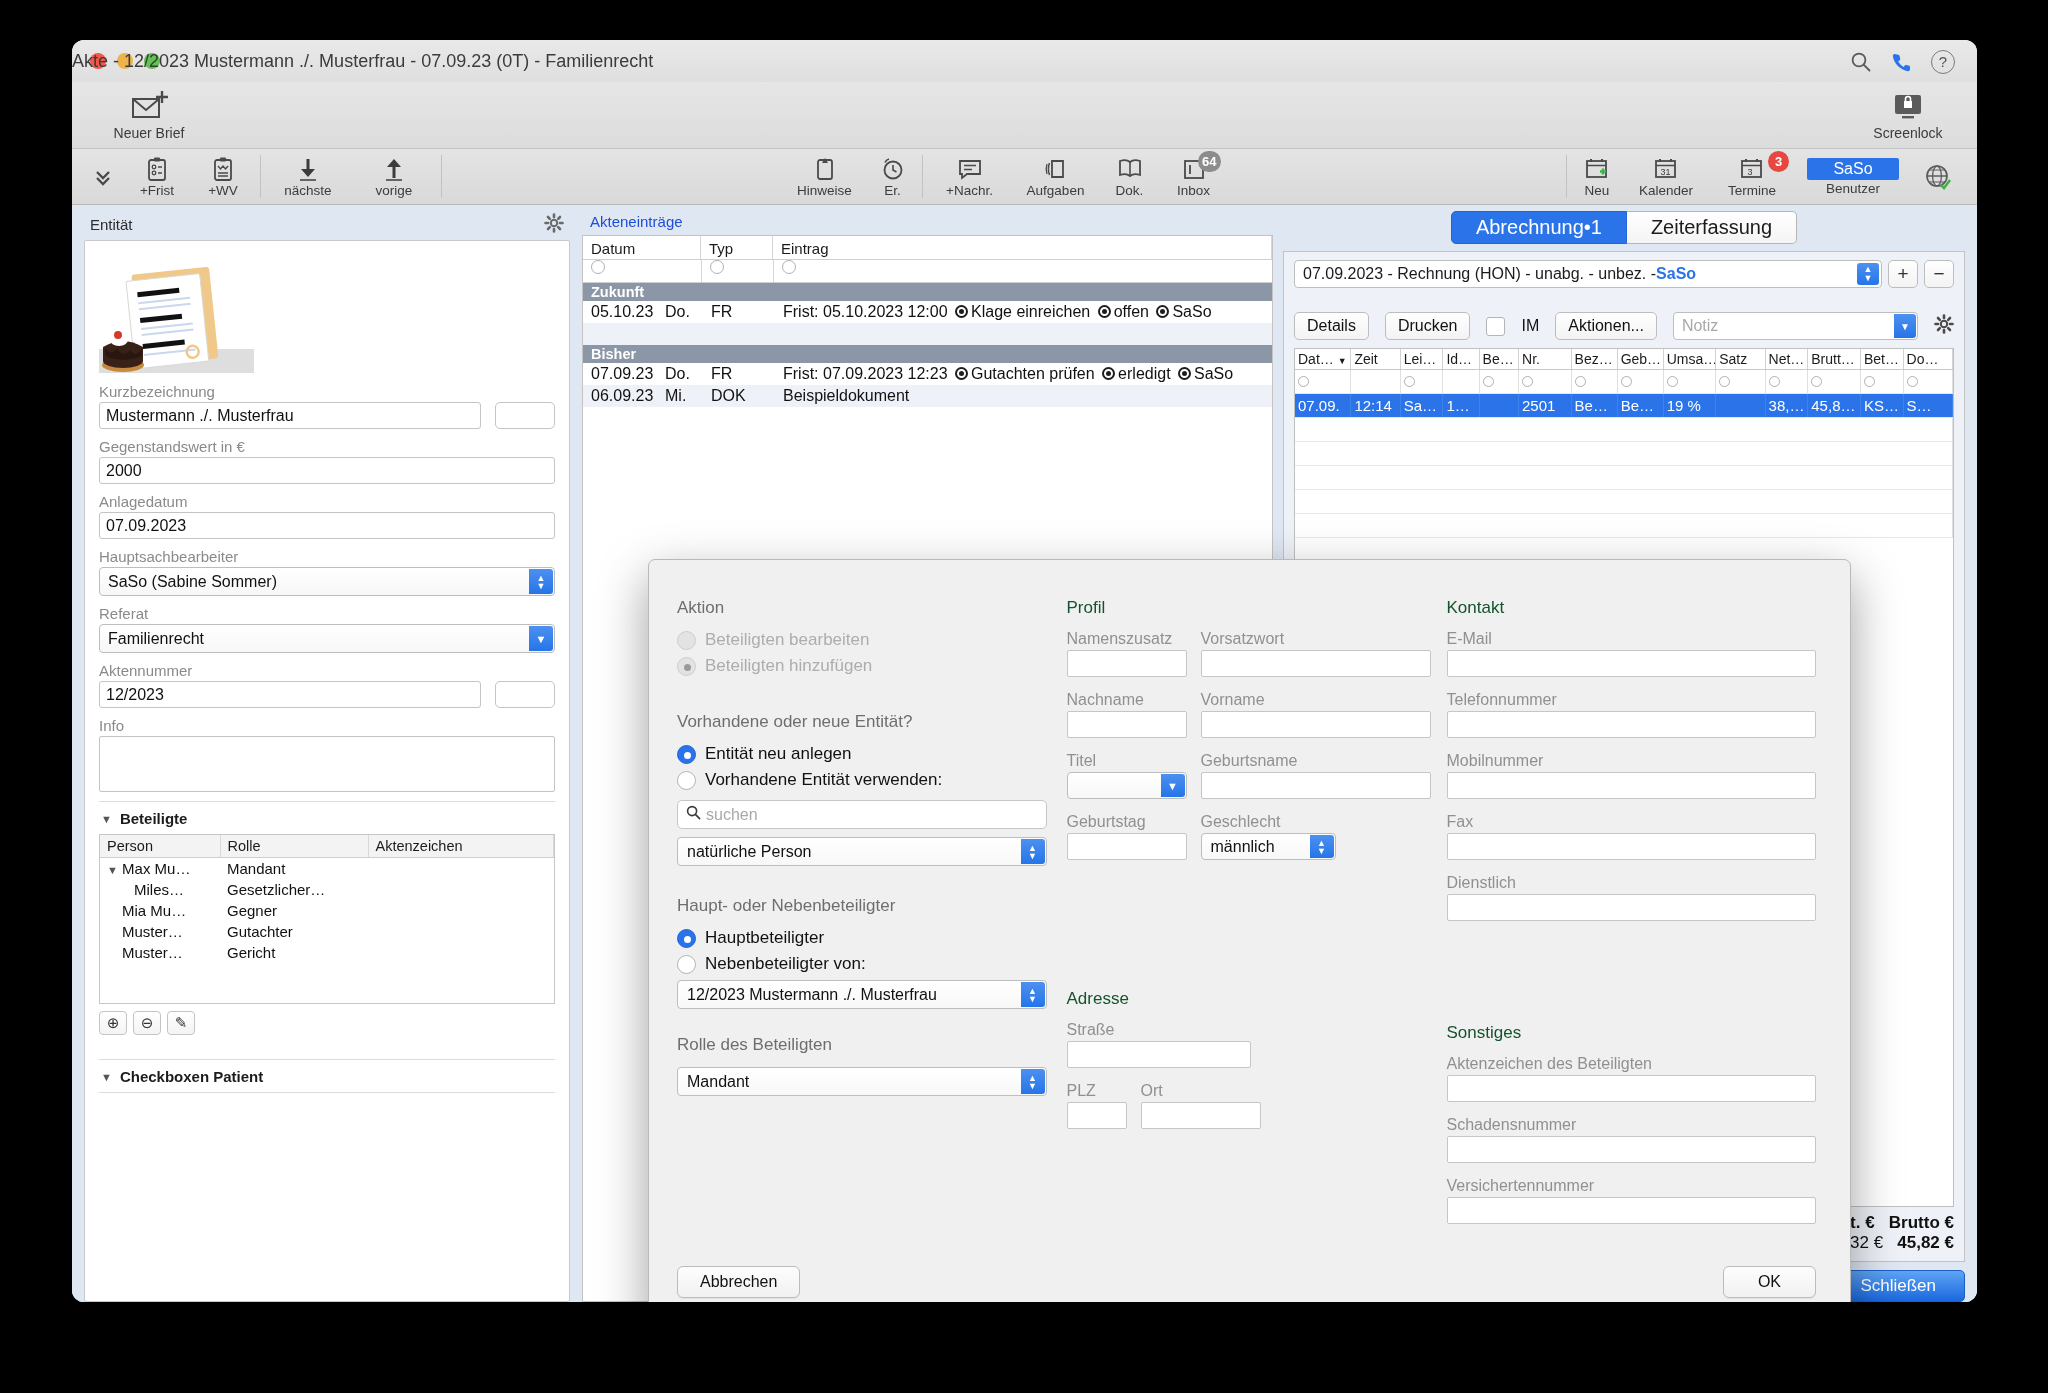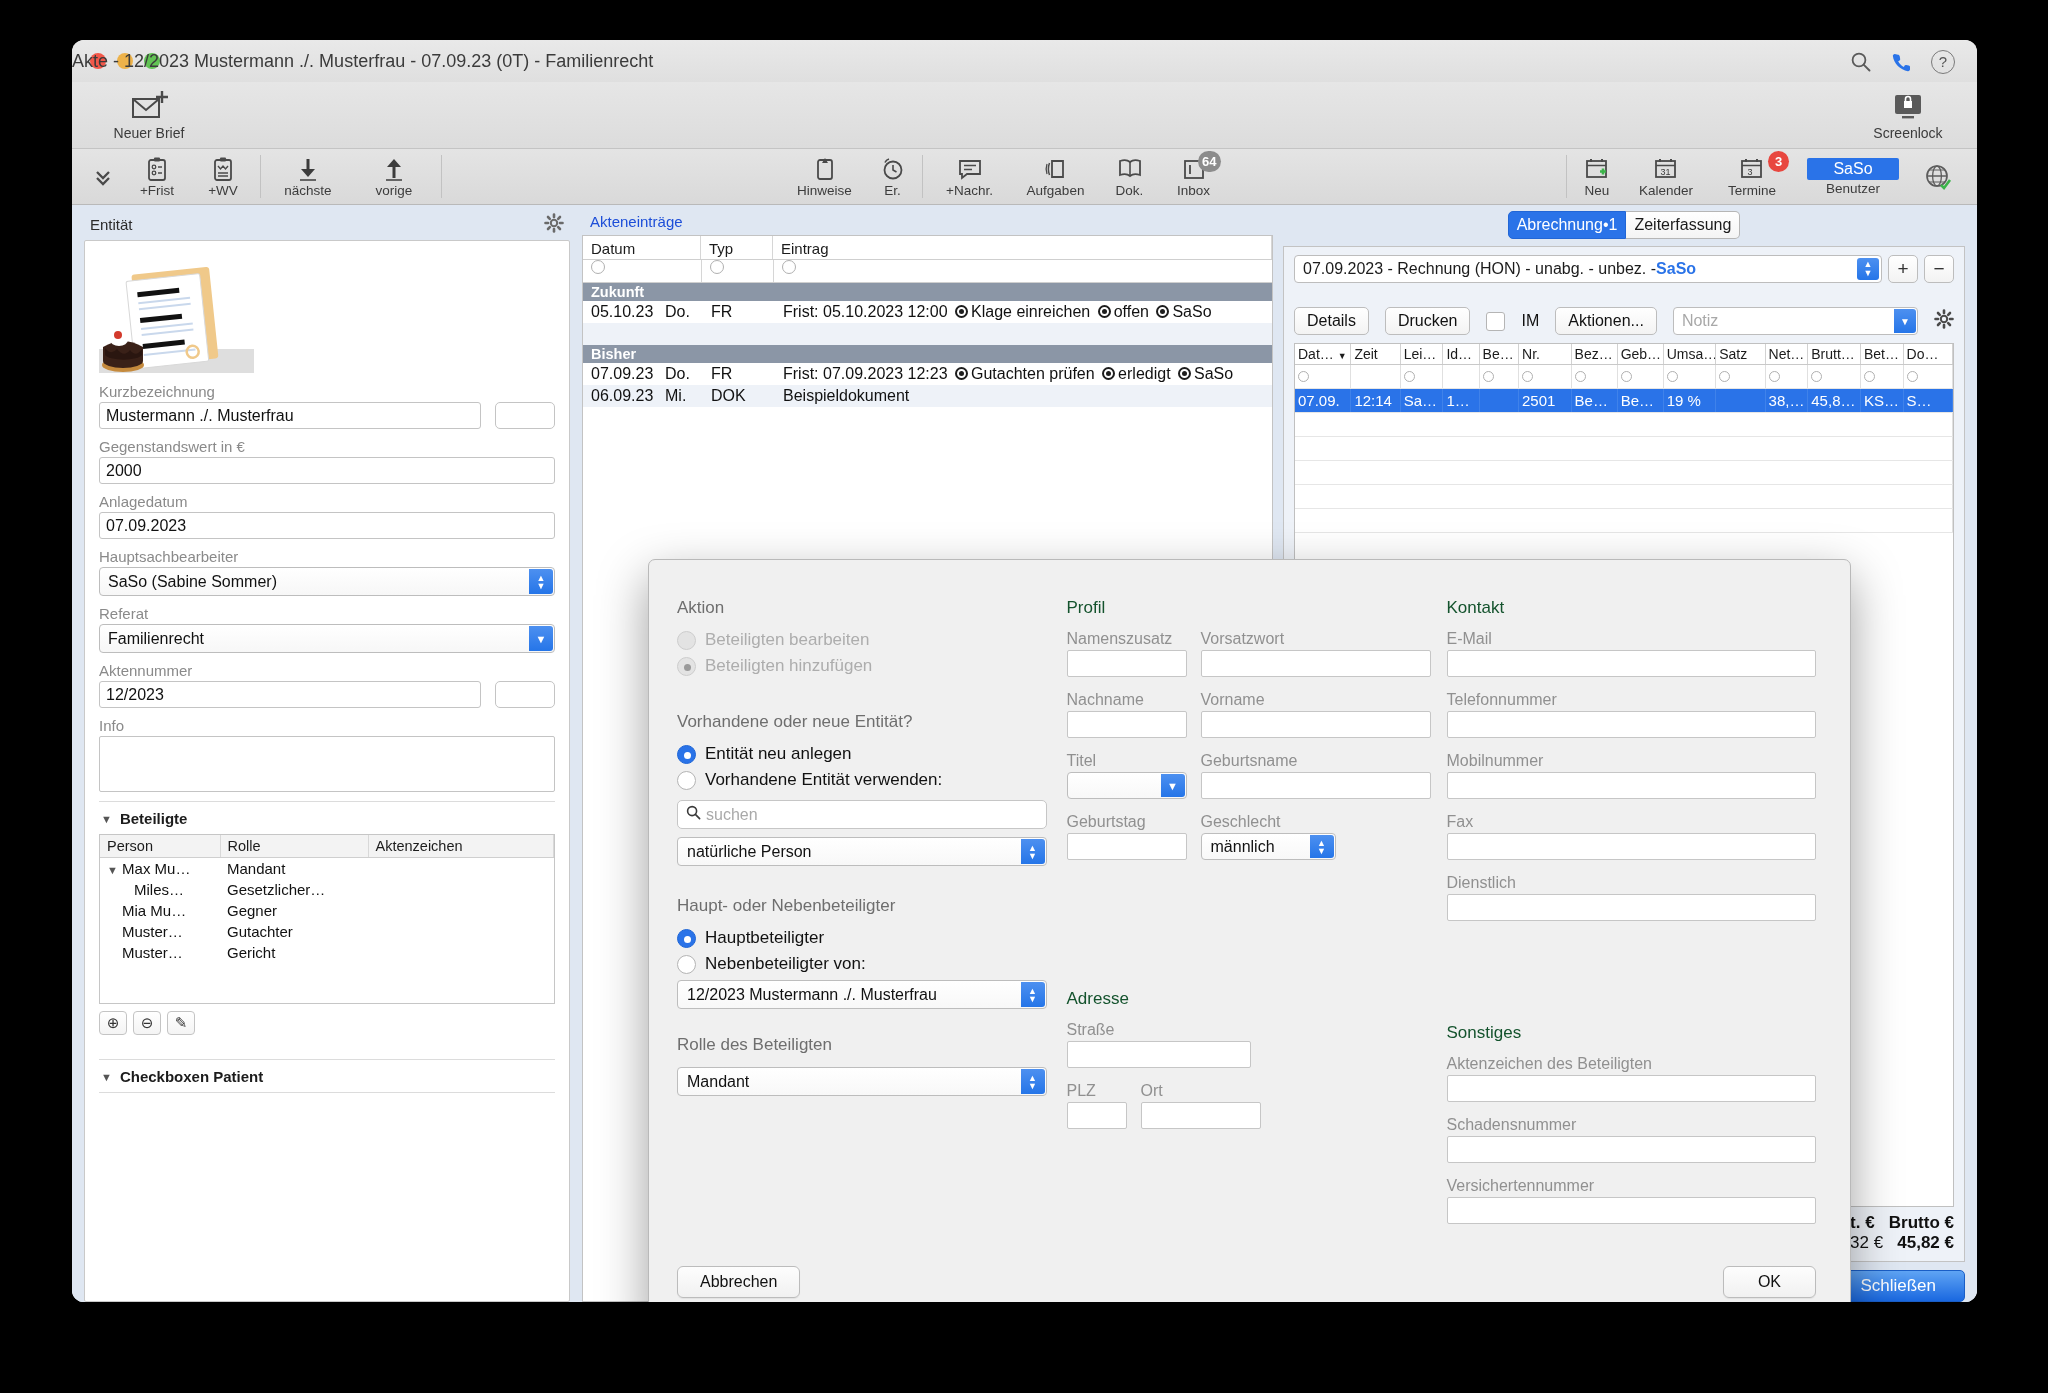--- a/index.html
+++ b/index.html
@@ -197,21 +197,21 @@
   .bullet::after{content:"";position:absolute;inset:2px;border-radius:50%;background:#1d1d1d;}
   .spacer-row { height: 22px; background: #eef2f8; }
 
   
   .right-pane {
     width: 700px; flex: 0 0 700px; padding: 6px 12px 0 6px;
     display: flex; flex-direction: column; background: #dfe7f2;
   }
   .seg { display: flex; justify-content: center; margin-bottom: 7px; }
   .seg-btn {
-    font-size: 16px; padding: 4px 8px; border: 1px solid #b6b6b6;
+    font-size: 20px; padding: 4px 24px; border: 1px solid #b6b6b6;
     background: linear-gradient(#fff,#f4f4f4); color: #1b1b1b;
   }
   .seg-btn:first-child { border-radius: 5px 0 0 5px; }
   .seg-btn:last-child { border-radius: 0 5px 5px 0; border-left: none; }
   .seg-btn.active { background: #2a73e8; color: #fff; border-color: #2166d6; }
   .rp-card {
     background: #eef2f8; border: 1px solid #c3c3c3;
     flex: 1 1 auto; padding: 8px 10px; display: flex; flex-direction: column;
   }
   .rp-row1 { display: flex; gap: 6px; align-items: center; }

